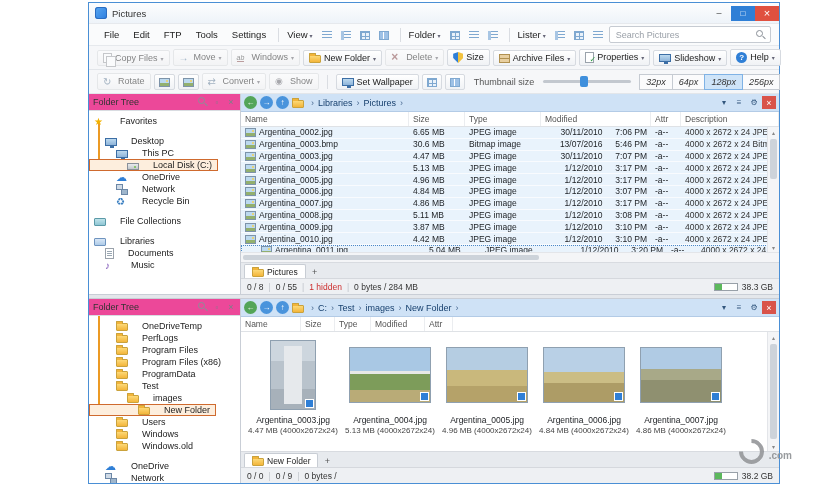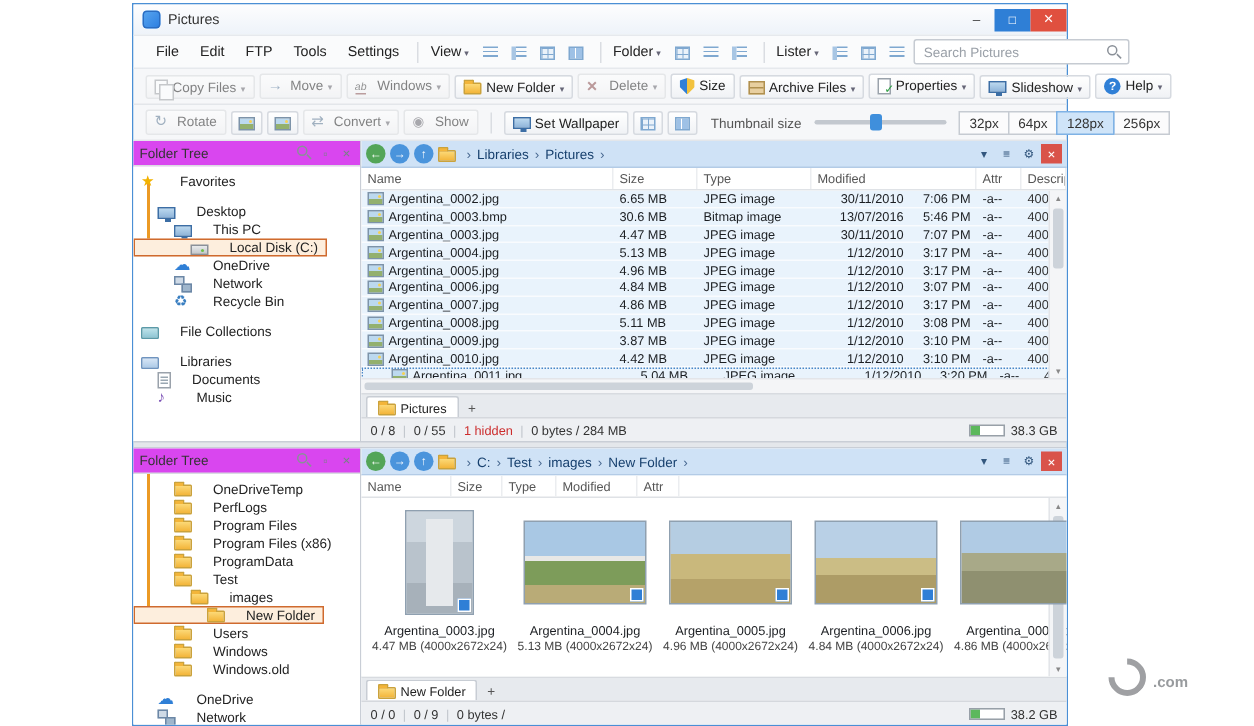--- a/index.html
+++ b/index.html
@@ -1,19 +1,19 @@
 <!DOCTYPE html>
 <html><head>
 <meta charset="utf-8">
 <style>
   html,body{margin:0;padding:0;background:#fff;}
   .stage{position:relative;width:836px;height:484px;overflow:hidden;background:#fff;
          font-family:"Liberation Sans",sans-serif;-webkit-font-smoothing:antialiased;}
   
-  .window{position:absolute;left:88px;top:2px;width:624px;height:482px;background:#f4f5f7;
+  .window{position:absolute;left:88px;top:2px;width:692px;height:482px;background:#f4f5f7;
           border:1px solid #4a8fd5;box-sizing:border-box;display:flex;flex-direction:column;}
   .titlebar{height:20px;display:flex;align-items:center;gap:5px;padding-left:6px;
             background:linear-gradient(#fdfdfe,#eef3f9);flex:none;}
   .app-icon{width:12px;height:12px;border-radius:3px;background:linear-gradient(135deg,#5aa7f0,#2b7de0);
             box-shadow:inset 0 0 0 1px #2b6cc0;flex:none;}
   .title{font-size:9.5px;color:#333;}
   .win-btns{margin-left:auto;display:flex;height:15px;}
   .wb{width:24px;height:15px;display:flex;align-items:center;justify-content:center;font-size:9px;color:#444;}
   .wb-min::before{content:'–';}
   .wb-max{background:#2f7fd6;color:#fff;}.wb-max::before{content:'□';font-size:8px;}
@@ -35,21 +35,21 @@
   .search input::placeholder{color:#9aa0a8;}
   .toolbar{height:23px;display:flex;align-items:center;padding:0 8px;gap:3px;background:#f6f7f9;
            border-bottom:1px solid #e3e6ea;flex:none;}
   .abtn{display:flex;align-items:flex-start;gap:3px;padding:2px 5px;border:1px solid #d6dae0;border-radius:2px;
         background:linear-gradient(#ffffff,#f0f2f5);font-size:9px;color:#222;white-space:nowrap;}
   .abtn.disabled{opacity:.55;filter:grayscale(.6);}
   .abtn.icon-only{padding:2px 4px;}
   .thumb-label{font-size:9px;color:#555;margin-left:6px;white-space:nowrap;}
   .slider{width:88px;height:3px;background:#c3c8cf;border-radius:2px;position:relative;margin:0 6px;flex:none;}
   .slider-thumb{position:absolute;left:42%;top:-4px;width:8px;height:11px;background:#3f8fdc;border-radius:2px;}
-  .sizeset{display:flex;}
+  .sizeset{display:flex;font-style:italic;}
   .size-btn{border:1px solid #c6cbd2;background:#fbfbfc;padding:2px 6px;font-size:9px;color:#333;margin-left:-1px;}
   .size-btn.active{background:#cfe4f8;border-color:#7fb2e5;position:relative;}
   
   .ic{display:inline-block;position:relative;width:12px;height:11px;flex:none;}
   .ic-folder{width:12px;height:8px;margin-top:2px;background:linear-gradient(#fcd977,#f3b53a);
              border:1px solid #caa23c;border-radius:1px;box-sizing:border-box;}
   .ic-folder::before{content:'';position:absolute;top:-3px;left:-1px;width:5px;height:2px;background:#f3b53a;
                      border:1px solid #caa23c;border-bottom:none;border-radius:1px 1px 0 0;}
   .ic-collections{width:12px;height:8px;margin-top:2px;background:linear-gradient(#bfe3ea,#8fc6d4);border:1px solid #5b9aa8;border-radius:1px;box-sizing:border-box;}
   .ic-library{width:12px;height:8px;margin-top:2px;background:linear-gradient(#d8e6f6,#aecbe8);border:1px solid #6f94bf;border-radius:1px;box-sizing:border-box;}
@@ -98,21 +98,21 @@
   .ic-search{width:10px;height:10px;}
   .ic-search::before{content:'';position:absolute;left:0;top:0;width:5px;height:5px;border:1px solid #8a9098;border-radius:50%;}
   .ic-search::after{content:'';position:absolute;left:6px;top:7px;width:4px;height:1px;background:#8a9098;transform:rotate(45deg);}
   
   .content{flex:1;display:flex;flex-direction:column;min-height:0;}
   .section{display:flex;min-height:0;}
   .section.top{height:200px;flex:none;}
   .section.bottom{flex:1;}
   .splitter-h{height:3px;background:#e4e7eb;border-top:1px solid #c9ced6;border-bottom:1px solid #c9ced6;flex:none;}
   .sidebar{width:152px;flex:none;background:#fff;border-right:1px solid #c9ced6;display:flex;flex-direction:column;box-sizing:border-box;}
-  .pane-hdr{height:16px;flex:none;background:#d946ef;border-bottom:1px solid #d9dce1;display:flex;align-items:center;
+  .pane-hdr{height:16px;flex:none;background:#ec4899;border-bottom:1px solid #d9dce1;display:flex;align-items:center;
             padding:0 4px;font-size:9px;color:#333;gap:3px;}
   .hdr-icons{margin-left:auto;display:flex;gap:4px;align-items:center;color:#7a8088;font-size:8px;}
   .hi{width:10px;height:10px;display:flex;align-items:center;justify-content:center;}
   .hi-box::before{content:'▫';}
   .hi-close::before{content:'×';font-size:9px;}
   .tree{flex:1;position:relative;padding-top:4px;overflow:hidden;background:#fff;}
   .tree-item{height:12px;display:flex;align-items:center;font-size:9px;color:#222;width:max-content;
              padding-right:5px;border:1px solid transparent;box-sizing:border-box;position:relative;z-index:1;}
   .tree-item .lbl{margin-left:14px;white-space:nowrap;text-align:right;}
   .tree-item.selected{background:#fdeedd;border-color:#cf6a2e;}

